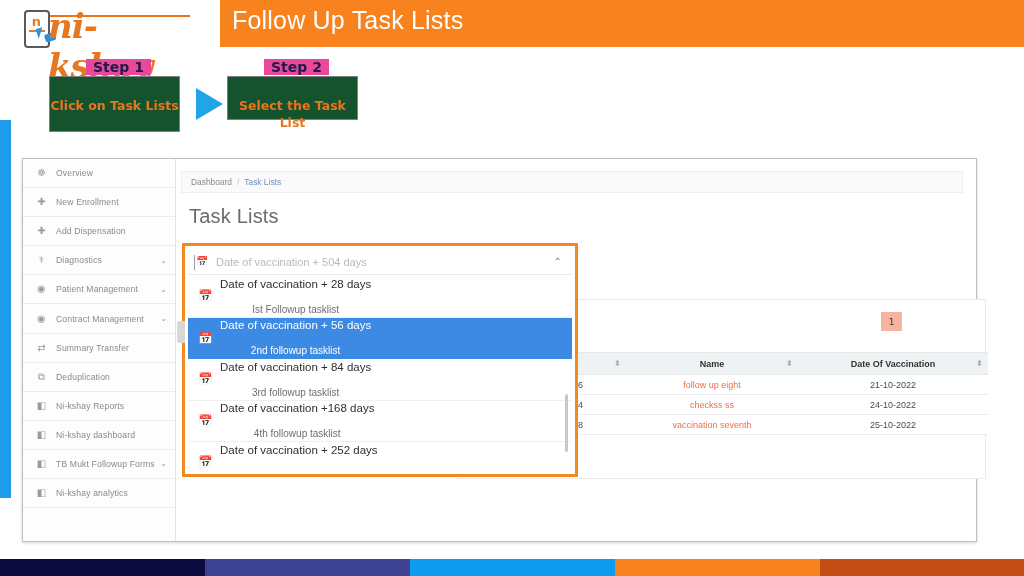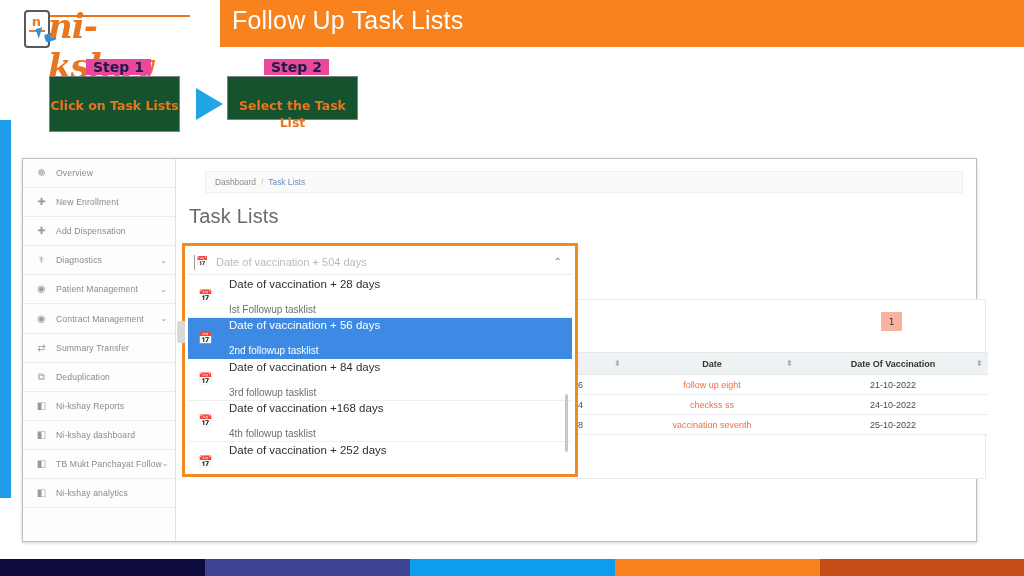--- a/index.html
+++ b/index.html
@@ -103,21 +103,21 @@
     color:#9a9a9a; font-size:10px; line-height:1;
     font-family:"DejaVu Sans", sans-serif;
   }
   .sb-lbl { margin-left:8px; flex:1 1 auto; white-space:nowrap; }
   .sb-chev {
     font-size:8px; color:#9a9a9a; font-family:"DejaVu Sans", sans-serif;
   }
 
   .content { position:absolute; left:153px; top:0; right:0; bottom:0; background:#fff; }
   .crumbs {
-    position:absolute; left:29px; top:12px; right:13px; height:22px;
+    position:absolute; left:5px; top:12px; right:13px; height:22px;
     background:#fafafa; border:1px solid #f0f0f0;
     display:flex; align-items:center; padding:0 9px;
     font-size:8.4px; color:#8a8a8a;
   }
   .crumbs .sep { margin:0 5px; color:#c0c0c0; }
   .crumbs .cur { color:#6d8fc4; }
   .pg-title {
     position:absolute; left:13px; top:46px;
     font-size:20px; color:#6b6b6b; font-weight:400; letter-spacing:.2px;
   }
@@ -174,21 +174,21 @@
   .dd-opt {
     position:relative; height:41.5px; display:flex; align-items:center;
     padding:0 12px 0 10px; border-bottom:1px solid #efefef; background:#fff;
   }
   .dd-opt.sel { background:#3d8ae4; border-bottom-color:#3d8ae4; }
   .dd-opt .oic {
     width:15px; flex:0 0 15px; font-size:12px; color:#6f6f6f; line-height:1;
     font-family:"DejaVu Sans", sans-serif;
   }
   .dd-opt.sel .oic { color:#ffffff; }
-  .dd-txts { margin-left:16px; display:flex; flex-direction:column; gap:14px; }
+  .dd-txts { margin-left:7px; display:flex; flex-direction:column; gap:14px;text-align:center; }
   .dd-main { font-size:11.5px; color:#2f2f2f; }
   .dd-sub  { font-size:10px;  color:#6e6e6e; }
   .dd-opt.sel .dd-main, .dd-opt.sel .dd-sub { color:#ffffff; }
   .dd-scroll {
     position:absolute; right:4px; top:118px; width:3px; height:58px;
     background:#c8c8c8; border-radius:2px;
   }
   .dd-nub {
     position:absolute; left:-8px; top:75px; width:8px; height:22px;
     background:#d8d8d8; border-radius:2px 0 0 2px;
@@ -279,21 +279,21 @@
         <span class="sb-lbl">Ni-kshay Reports</span>
         <span class="sb-chev"></span>
       </div>
       <div class="sb-item">
         <span class="sb-ic">◧</span>
         <span class="sb-lbl">Ni-kshay dashboard</span>
         <span class="sb-chev"></span>
       </div>
       <div class="sb-item">
         <span class="sb-ic">◧</span>
-        <span class="sb-lbl">TB Mukt Panchayat Follow</span>
+        <span class="sb-lbl">TB Mukt Followup Forms</span>
         <span class="sb-chev">⌄</span>
       </div>
       <div class="sb-item">
         <span class="sb-ic">◧</span>
         <span class="sb-lbl">Ni-kshay analytics</span>
         <span class="sb-chev"></span>
       </div>
     </div>
 
     <div class="content">
@@ -314,21 +314,21 @@
           <tr>
             <th style="width:30px;">
               <span></span>
               <span class="srt">⬍</span>
             </th>
             <th style="width:136px;">
               <span>Contact #</span>
               <span class="srt">⬍</span>
             </th>
             <th style="width:172px;">
-              <span>Date</span>
+              <span>Name</span>
               <span class="srt">⬍</span>
             </th>
             <th style="width:190px;">
               <span>Date Of Vaccination</span>
               <span class="srt">⬍</span>
             </th>
           </tr>
         </thead>
         <tbody>
           <tr>

